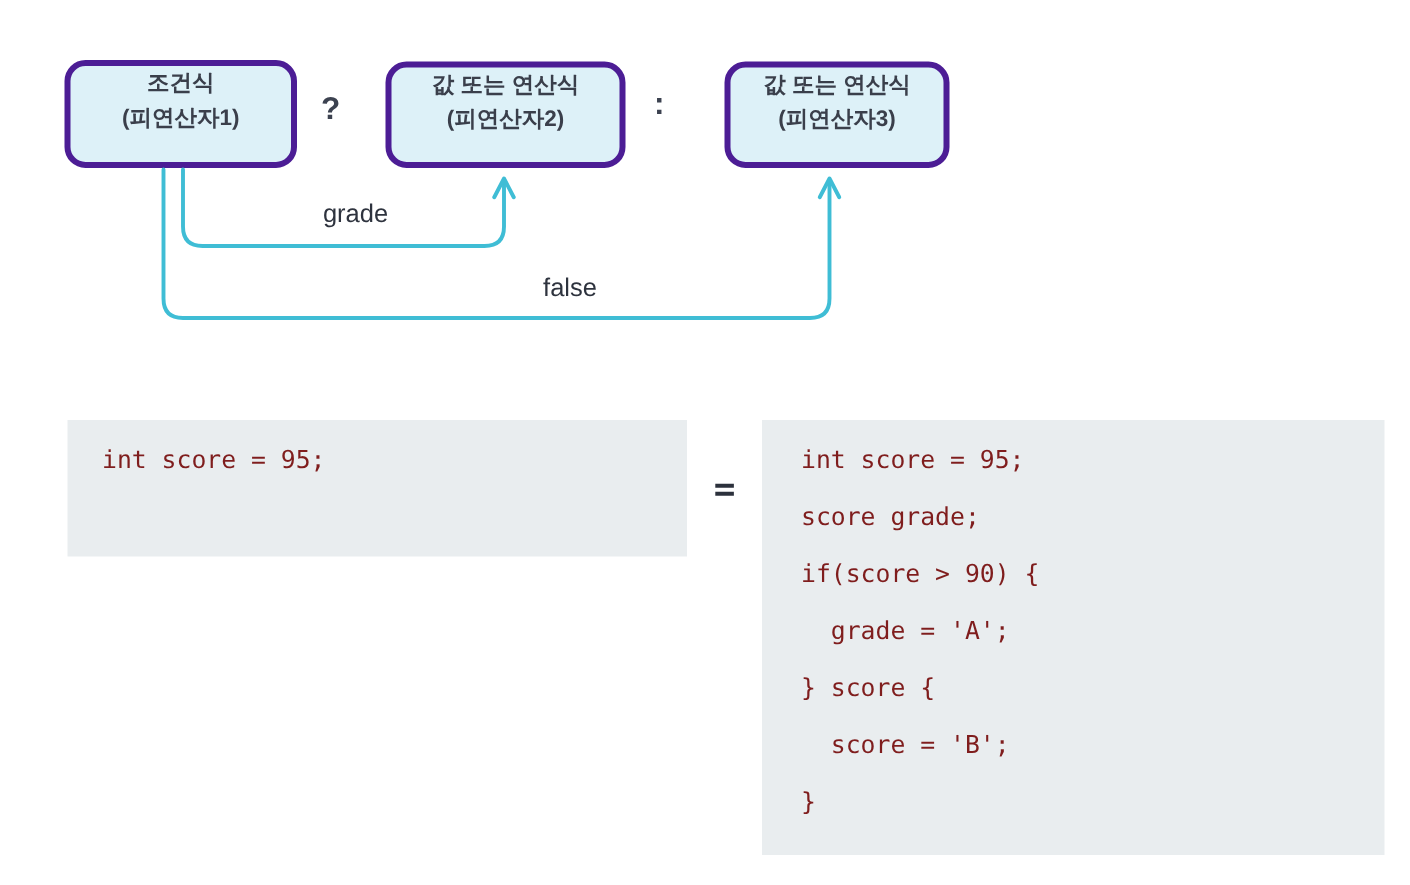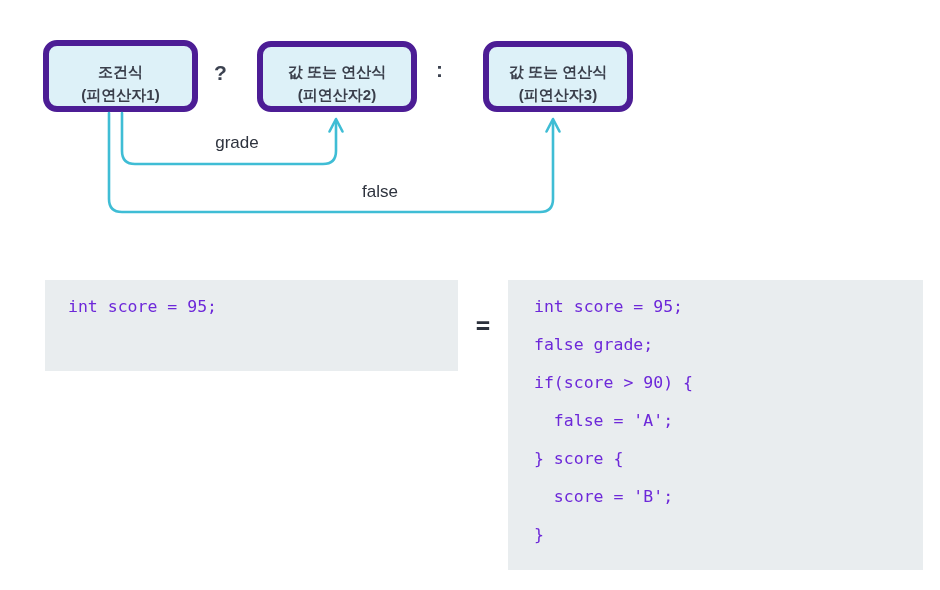--- a/index.html
+++ b/index.html
@@ -3,22 +3,22 @@
 <meta charset="utf-8">
 <style>
   html,body { margin:0; padding:0; background:#ffffff; }
   .canvas {
     position:relative; width:940px; height:590px; background:#ffffff;
     font-family:"Liberation Sans", sans-serif; overflow:hidden;
   }
   
   .node {
     position:absolute; box-sizing:border-box;
-    background:#ddf1f8; border:6px solid #4c1d95; border-radius:14px;
-    display:flex; flex-direction:column; align-items:center; justify-content:flex-end;
+    background:#ddf1f8; border:4px solid #4c1d95; border-radius:14px;
+    display:flex; flex-direction:column; align-items:center; justify-content:flex-start;
     color:#3a3f4b; font-weight:600; font-size:15px; line-height:23px; text-align:center;
   }
   .node-1 { left:43px;  top:40px; width:155px; height:72px; }
   .node-2 { left:257px; top:41px; width:160px; height:71px; }
   .node-3 { left:483px; top:41px; width:150px; height:71px; }
   .op {
     position:absolute; color:#3c4250; font-size:21px; font-weight:600;
     font-family:"Liberation Sans", sans-serif;
   }
   .op-question { left:214px; top:61px; }
@@ -29,21 +29,21 @@
   }
   .label-true  { left:202px; top:133px; }
   .label-false { left:345px; top:182px; }
   svg.arrows { position:absolute; left:0; top:0; pointer-events:none; }
   svg.arrows path {
     fill:none; stroke:#3fbdd5; stroke-width:2.6;
     stroke-linecap:round; stroke-linejoin:round;
   }
   
   .code {
-    position:absolute; box-sizing:border-box; background:#e9edef; color:#6d28d9;
+    position:absolute; box-sizing:border-box; background:#e9edef; color:#7f1d1d;
     font-family:"DejaVu Sans Mono", monospace; font-size:16.5px; line-height:38px;
   }
   .code .code-line { white-space:pre; }
   .code-left  { left:45px;  top:280px; width:413px; height:91px;  padding:8px 0 0 23px; }
   .code-right { left:508px; top:280px; width:415px; height:290px; padding:8px 0 0 26px; }
   .equals-sign {
     position:absolute; left:458px; top:312px; width:50px; text-align:center;
     font-size:24px; font-weight:700; color:#2c313c;
     font-family:"DejaVu Sans Mono", monospace;
   }
@@ -85,21 +85,21 @@
   <div class="flow-label label-false">false</div>
 
   <div class="code code-left">
     <div class="code-line">int score = 95;</div>
   </div>
 
   <div class="equals-sign">=</div>
 
   <div class="code code-right">
     <div class="code-line">int score = 95;</div>
-    <div class="code-line">false grade;</div>
+    <div class="code-line">score grade;</div>
     <div class="code-line">if(score &gt; 90) {</div>
-    <div class="code-line">  false = 'A';</div>
+    <div class="code-line">  grade = 'A';</div>
     <div class="code-line">} score {</div>
     <div class="code-line">  score = 'B';</div>
     <div class="code-line">}</div>
   </div>
 
 </div>
 
 </body></html>

